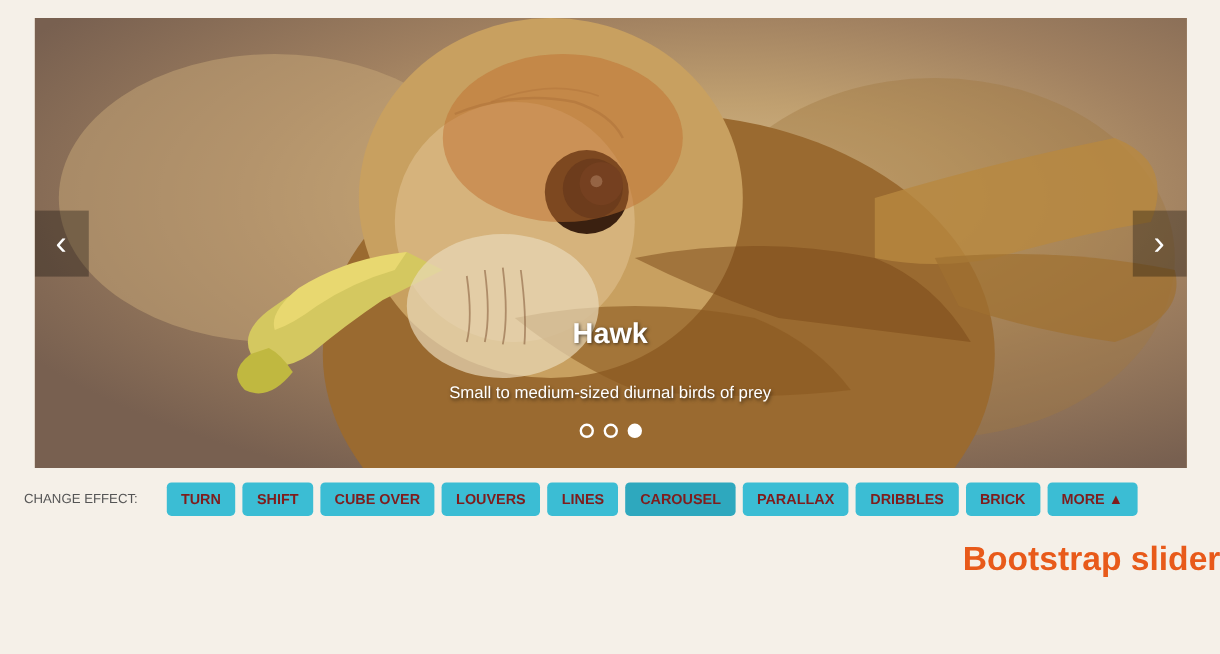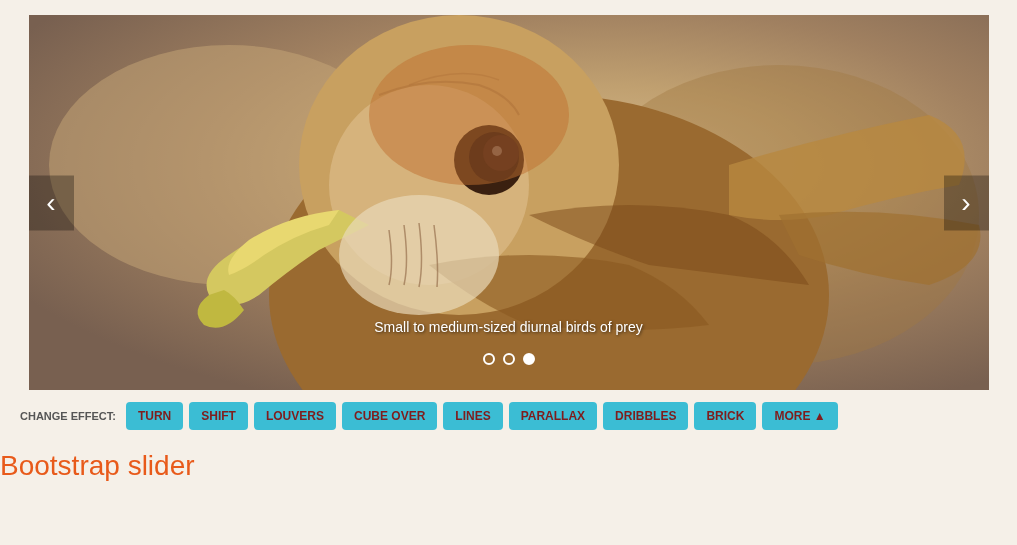--- a/index.html
+++ b/index.html
@@ -99,23 +99,23 @@
       display: flex;
       align-items: center;
       gap: 6px;
       padding: 12px 20px;
       flex-wrap: nowrap;
       overflow: hidden;
     }
 
     .controls-label {
       font-size: 11px;
-      font-weight: bold;
+      font-weight: normal;
       color: #555;
-      margin-right: 4px;
+      margin-right: 18px;
       white-space: nowrap;
     }
 
     .effect-btn {
       background: #3bbdd4;
       color: #7f1d1d;
       border: none;
       padding: 7px 12px;
       font-size: 12px;
       font-weight: bold;
@@ -123,23 +123,23 @@
       cursor: pointer;
       white-space: nowrap;
       text-transform: uppercase;
     }
 
     .effect-btn.active {
       background: #2ea8be;
     }
 
     .footer-title {
-      text-align: left;
+      text-align: right;
       font-size: 28px;
-      font-weight: normal;
+      font-weight: bold;
       color: #e85a1a;
       margin-top: 8px;
     }
   </style>
 </head>
 <body>
 
 <div class="carousel-container">
 
   <svg class="hawk-svg" viewBox="0 0 960 375" xmlns="http://www.w3.org/2000/svg">
@@ -201,36 +201,38 @@
 
   <button class="carousel-prev">
     <span>‹</span>
   </button>
 
   <button class="carousel-next">
     <span>›</span>
   </button>
 
   <div class="carousel-caption">
+    <div class="caption-title">Hawk</div>
     <div class="caption-subtitle">Small to medium-sized diurnal birds of prey</div>
   </div>
 
   <div class="carousel-indicators">
     <div class="indicator"></div>
     <div class="indicator"></div>
     <div class="indicator active"></div>
   </div>
 </div>
 
 <div class="controls-bar">
   <span class="controls-label">CHANGE EFFECT:</span>
   <button class="effect-btn">TURN</button>
   <button class="effect-btn">SHIFT</button>
+  <button class="effect-btn">CUBE OVER</button>
   <button class="effect-btn">LOUVERS</button>
-  <button class="effect-btn">CUBE OVER</button>
   <button class="effect-btn">LINES</button>
+  <button class="effect-btn active">CAROUSEL</button>
   <button class="effect-btn">PARALLAX</button>
   <button class="effect-btn">DRIBBLES</button>
   <button class="effect-btn">BRICK</button>
   <button class="effect-btn">MORE ▲</button>
 </div>
 
 <div class="footer-title">Bootstrap slider</div>
 
 </body></html>

